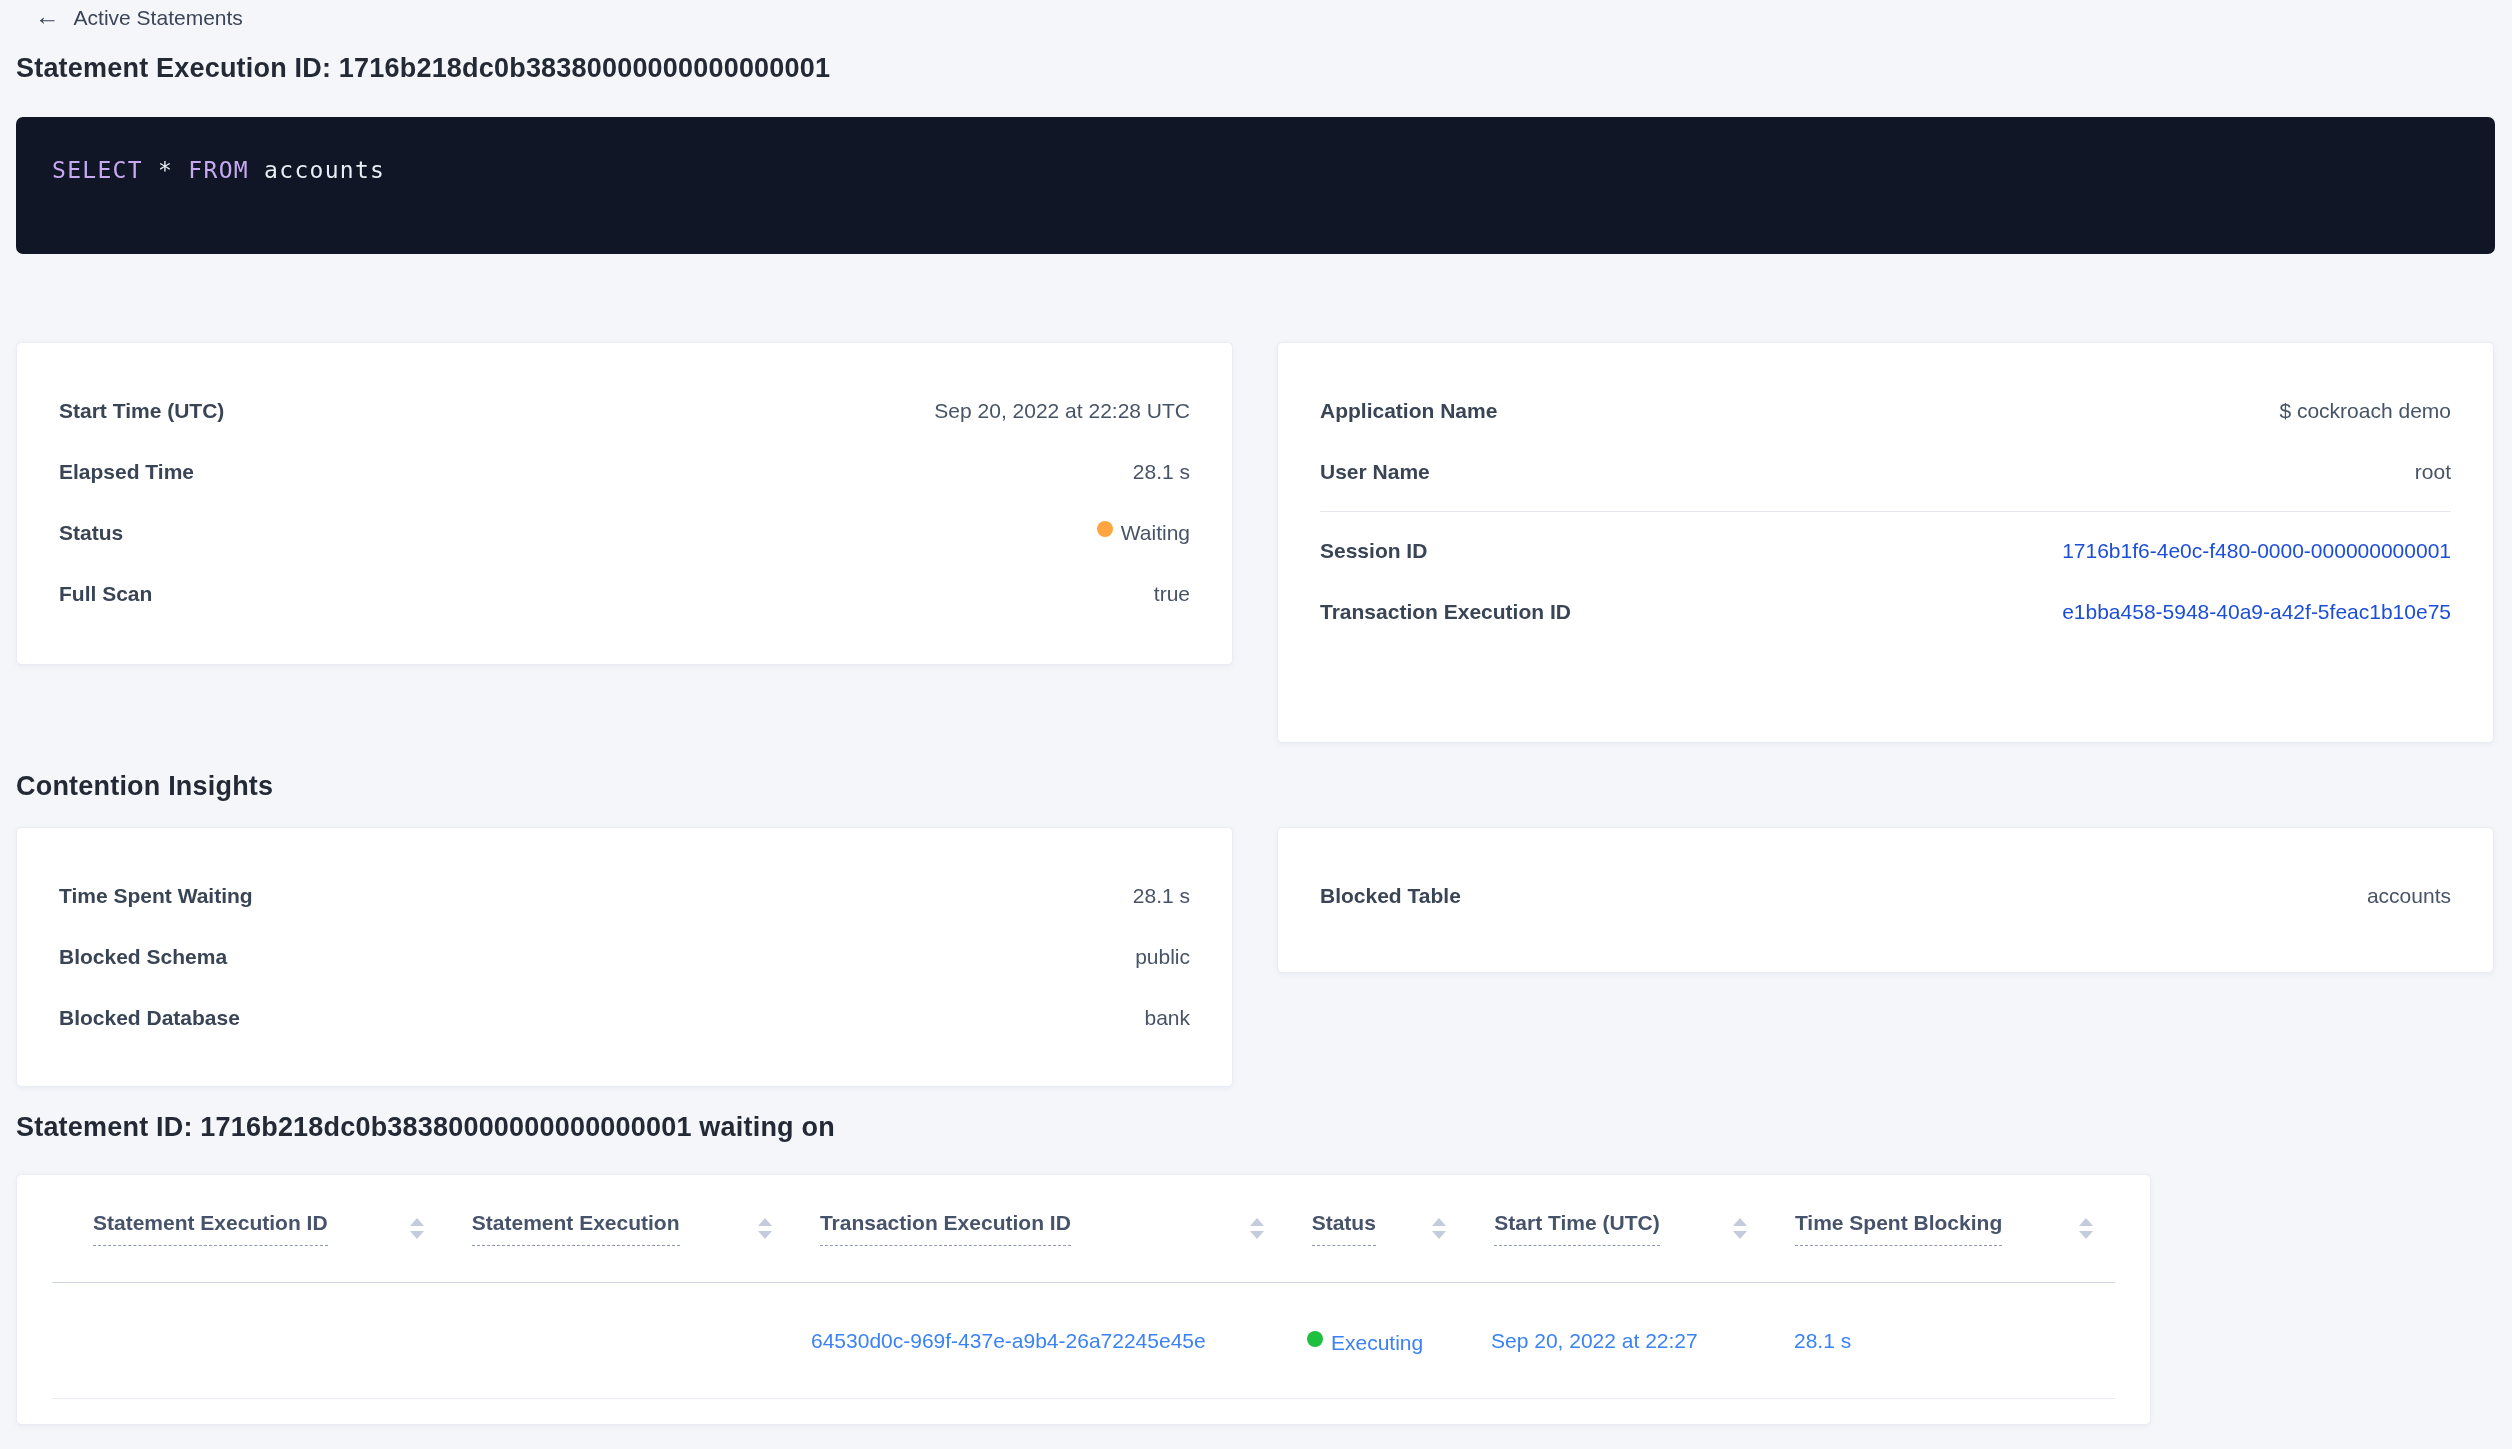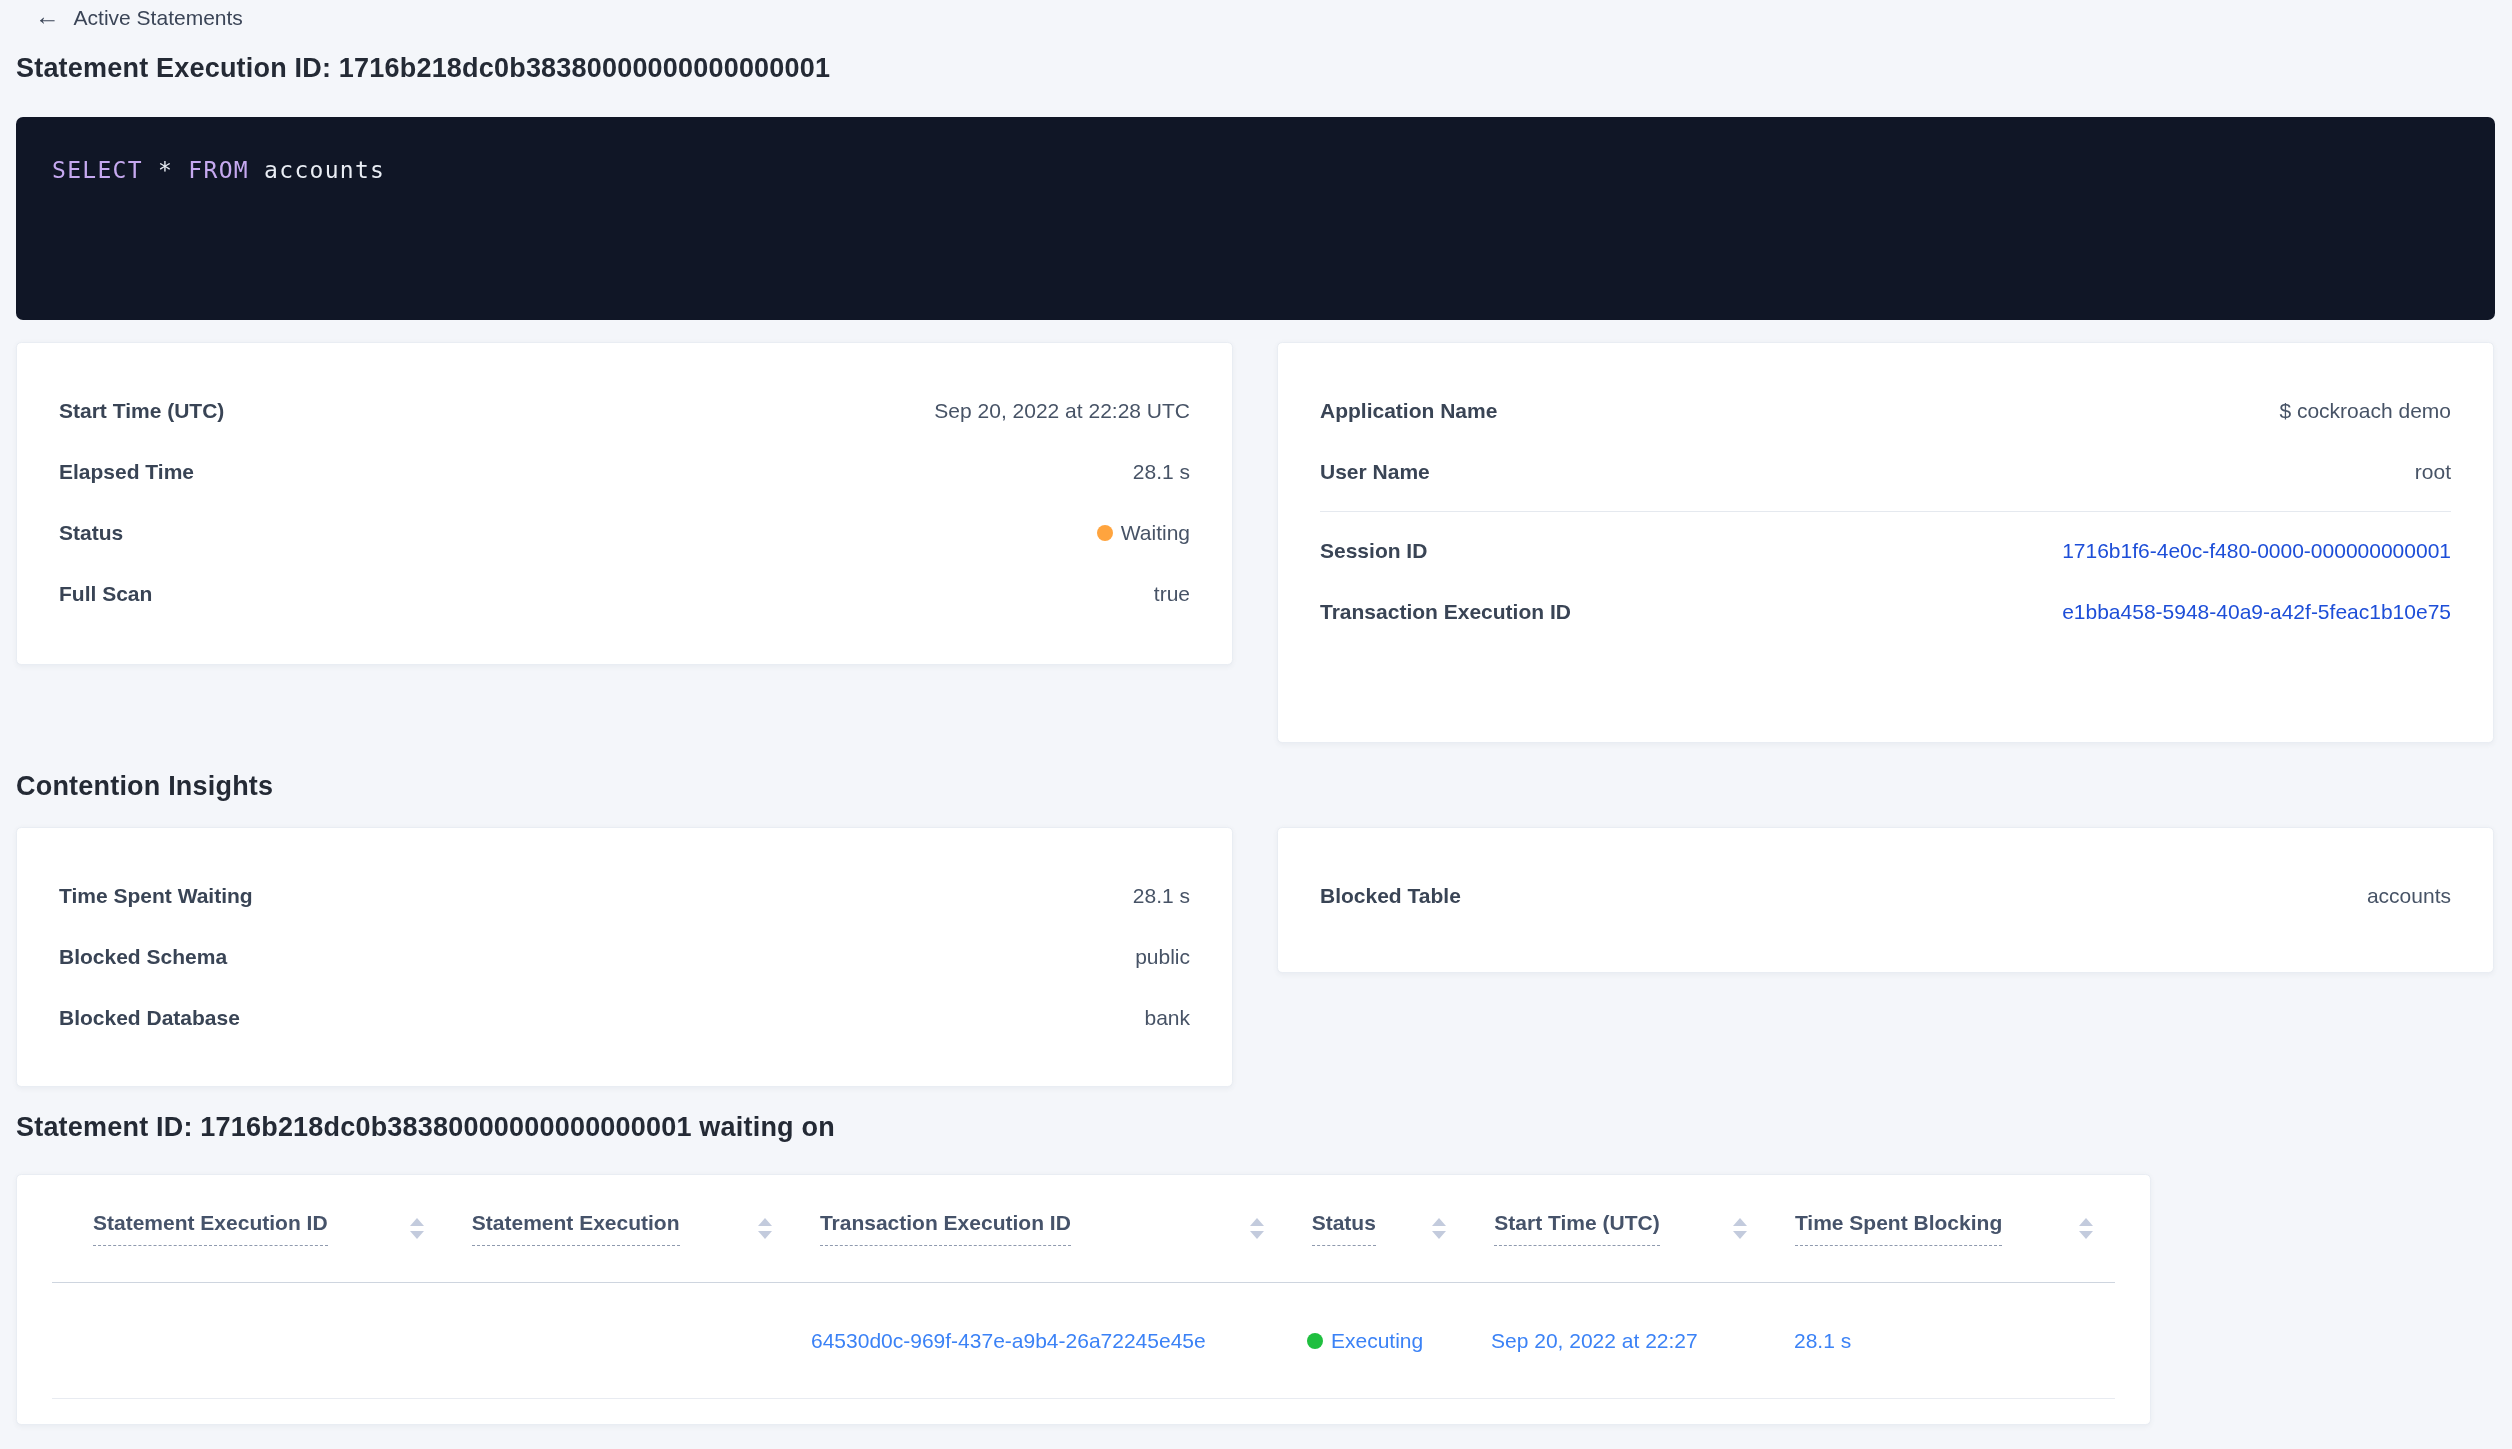--- a/index.html
+++ b/index.html
@@ -16,42 +16,42 @@
     font-size:21px;color:#3b4557;cursor:pointer;
   }
   .breadcrumb .arrow{font-size:24.6px;line-height:1;color:#3b4557;}
   
   .page-title{
     position:absolute;left:16px;top:53px;
     font-size:27px;font-weight:bold;color:#242a35;letter-spacing:0.2px;
   }
   
   .sql-box{
-    position:absolute;left:16px;top:117px;width:2479px;height:203px;
+    position:absolute;left:16px;top:117px;width:2479px;height:137px;
     background:#101626;border-radius:7px;box-sizing:border-box;
     padding:40px 36px;
   }
   .sql-line{
     font-family:"DejaVu Sans Mono", monospace;
     font-size:23px;letter-spacing:1.3px;color:#e9edf4;white-space:pre;
   }
   .sql-kw{color:#c6a9f0;}
   
   .card{
     position:absolute;background:#ffffff;border-radius:5.3px;
     border:0.9px solid #e9edf3;
     box-shadow:0 1.8px 5.3px rgba(60,80,110,.06);
     box-sizing:border-box;padding:37px 42px;
   }
   .kv-row{height:61px;display:flex;align-items:center;justify-content:space-between;}
   .kv-label{font-size:21px;font-weight:bold;color:#394455;}
   .kv-value{font-size:21px;color:#475366;text-align:right;}
   .kv-link{color:#1d4ed8;cursor:pointer;}
   .card-divider{border:none;border-top:0.9px solid #e5e9ef;margin:8.8px 0;}
-  .status-inline{display:inline-flex;align-items:center;gap:8px;}
+  .status-inline{display:inline-flex;align-items:flex-start;gap:8px;}
   .status-dot{width:16px;height:16px;border-radius:50%;display:inline-block;flex:none;}
   
   .section-heading{
     position:absolute;left:16px;
     font-size:27px;font-weight:bold;color:#242a35;letter-spacing:0.2px;
   }
   
   .table-card{
     position:absolute;left:16px;top:1174px;width:2135px;height:251px;
     background:#fff;border-radius:5.3px;border:0.9px solid #e9edf3;

